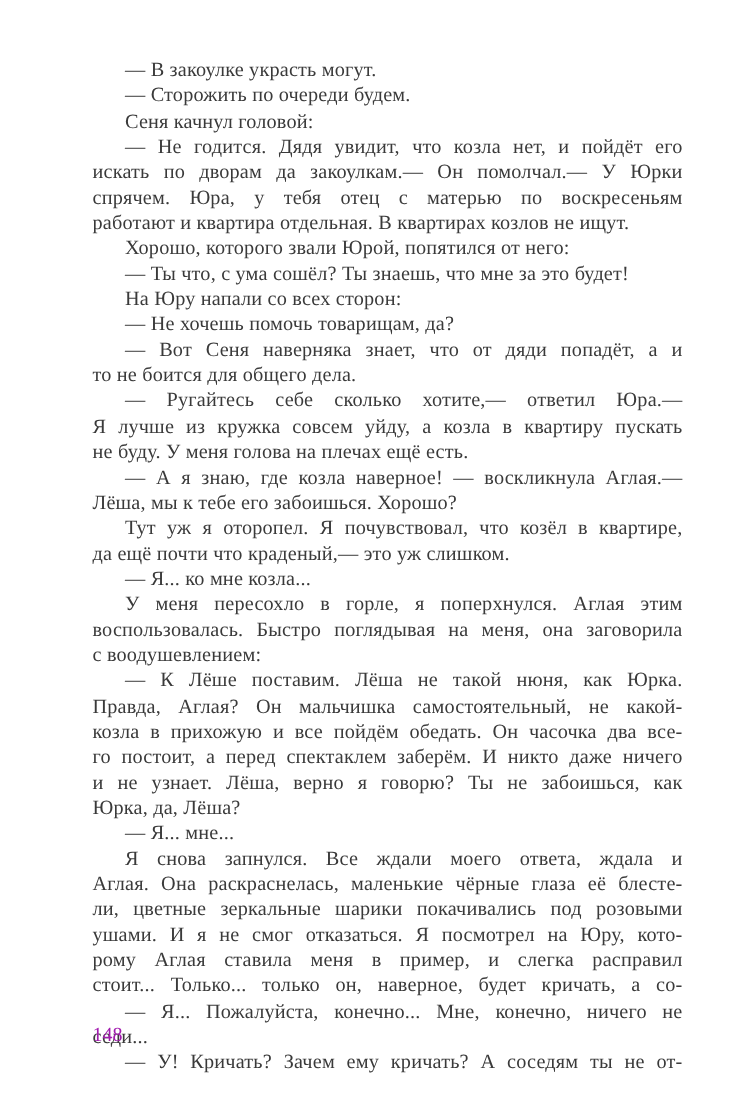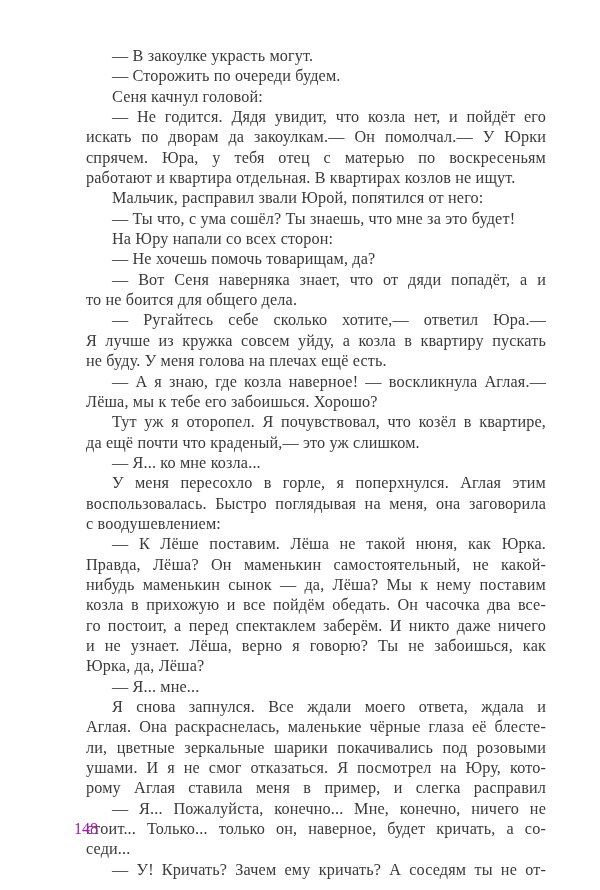--- a/index.html
+++ b/index.html
@@ -20,21 +20,20 @@
       color: #3a3a3a;
       letter-spacing: 0.15px;
     }
     .line {
       display: block;
       white-space: nowrap;
       text-align: justify;
       text-align-last: justify;
       height: 20.35px;
       overflow: visible;
-      margin-left: 12px;
     }
     .line.last { text-align-last: left; }
     .line.indent { padding-left: 26px; }
     .page-number {
       position: absolute;
       left: 74px;
       top: 820px;
       font-family: "Liberation Serif", "DejaVu Serif", serif;
       font-size: 16px;
       color: #a21caf;
@@ -44,49 +43,48 @@
 <body>
 
 <div class="page-text" id="page-text">
     <span class="line indent last">— В закоулке украсть могут.</span>
     <span class="line indent last">— Сторожить по очереди будем.</span>
     <span class="line indent last">Сеня качнул головой:</span>
     <span class="line indent">— Не годится. Дядя увидит, что козла нет, и пойдёт его</span>
     <span class="line">искать по дворам да закоулкам.— Он помолчал.— У Юрки</span>
     <span class="line">спрячем. Юра, у тебя отец с матерью по воскресеньям</span>
     <span class="line last">работают и квартира отдельная. В квартирах козлов не ищут.</span>
-    <span class="line indent last">Мальчик, расправил звали Юрой, попятился от него:</span>
+    <span class="line indent last">Хорошо, которого звали Юрой, попятился от него:</span>
     <span class="line indent last">— Ты что, с ума сошёл? Ты знаешь, что мне за это будет!</span>
     <span class="line indent last">На Юру напали со всех сторон:</span>
     <span class="line indent last">— Не хочешь помочь товарищам, да?</span>
     <span class="line indent">— Вот Сеня наверняка знает, что от дяди попадёт, а и</span>
     <span class="line last">то не боится для общего дела.</span>
     <span class="line indent">— Ругайтесь себе сколько хотите,— ответил Юра.—</span>
     <span class="line">Я лучше из кружка совсем уйду, а козла в квартиру пускать</span>
     <span class="line last">не буду. У меня голова на плечах ещё есть.</span>
     <span class="line indent">— А я знаю, где козла наверное! — воскликнула Аглая.—</span>
     <span class="line last">Лёша, мы к тебе его забоишься. Хорошо?</span>
     <span class="line indent">Тут уж я оторопел. Я почувствовал, что козёл в квартире,</span>
     <span class="line last">да ещё почти что краденый,— это уж слишком.</span>
     <span class="line indent last">— Я... ко мне козла...</span>
     <span class="line indent">У меня пересохло в горле, я поперхнулся. Аглая этим</span>
     <span class="line">воспользовалась. Быстро поглядывая на меня, она заговорила</span>
     <span class="line last">с воодушевлением:</span>
     <span class="line indent">— К Лёше поставим. Лёша не такой нюня, как Юрка.</span>
-    <span class="line">Правда, Лёша? Он маменькин самостоятельный, не какой-</span>
-    <span class="line">нибудь маменькин сынок — да, Лёша? Мы к нему поставим</span>
+    <span class="line">Правда, Аглая? Он мальчишка самостоятельный, не какой-</span>
     <span class="line">козла в прихожую и все пойдём обедать. Он часочка два все-</span>
     <span class="line">го постоит, а перед спектаклем заберём. И никто даже ничего</span>
     <span class="line">и не узнает. Лёша, верно я говорю? Ты не забоишься, как</span>
     <span class="line last">Юрка, да, Лёша?</span>
     <span class="line indent last">— Я... мне...</span>
     <span class="line indent">Я снова запнулся. Все ждали моего ответа, ждала и</span>
     <span class="line">Аглая. Она раскраснелась, маленькие чёрные глаза её блесте-</span>
     <span class="line">ли, цветные зеркальные шарики покачивались под розовыми</span>
     <span class="line">ушами. И я не смог отказаться. Я посмотрел на Юру, кото-</span>
     <span class="line">рому Аглая ставила меня в пример, и слегка расправил</span>
+    <span class="line">стоит... Только... только он, наверное, будет кричать, а со-</span>
     <span class="line indent">— Я... Пожалуйста, конечно... Мне, конечно, ничего не</span>
-    <span class="line">стоит... Только... только он, наверное, будет кричать, а со-</span>
     <span class="line last">седи...</span>
     <span class="line indent">— У! Кричать? Зачем ему кричать? А соседям ты не от-</span>
   </div>
 
 <div class="page-number">148</div>
 
 </body></html>

